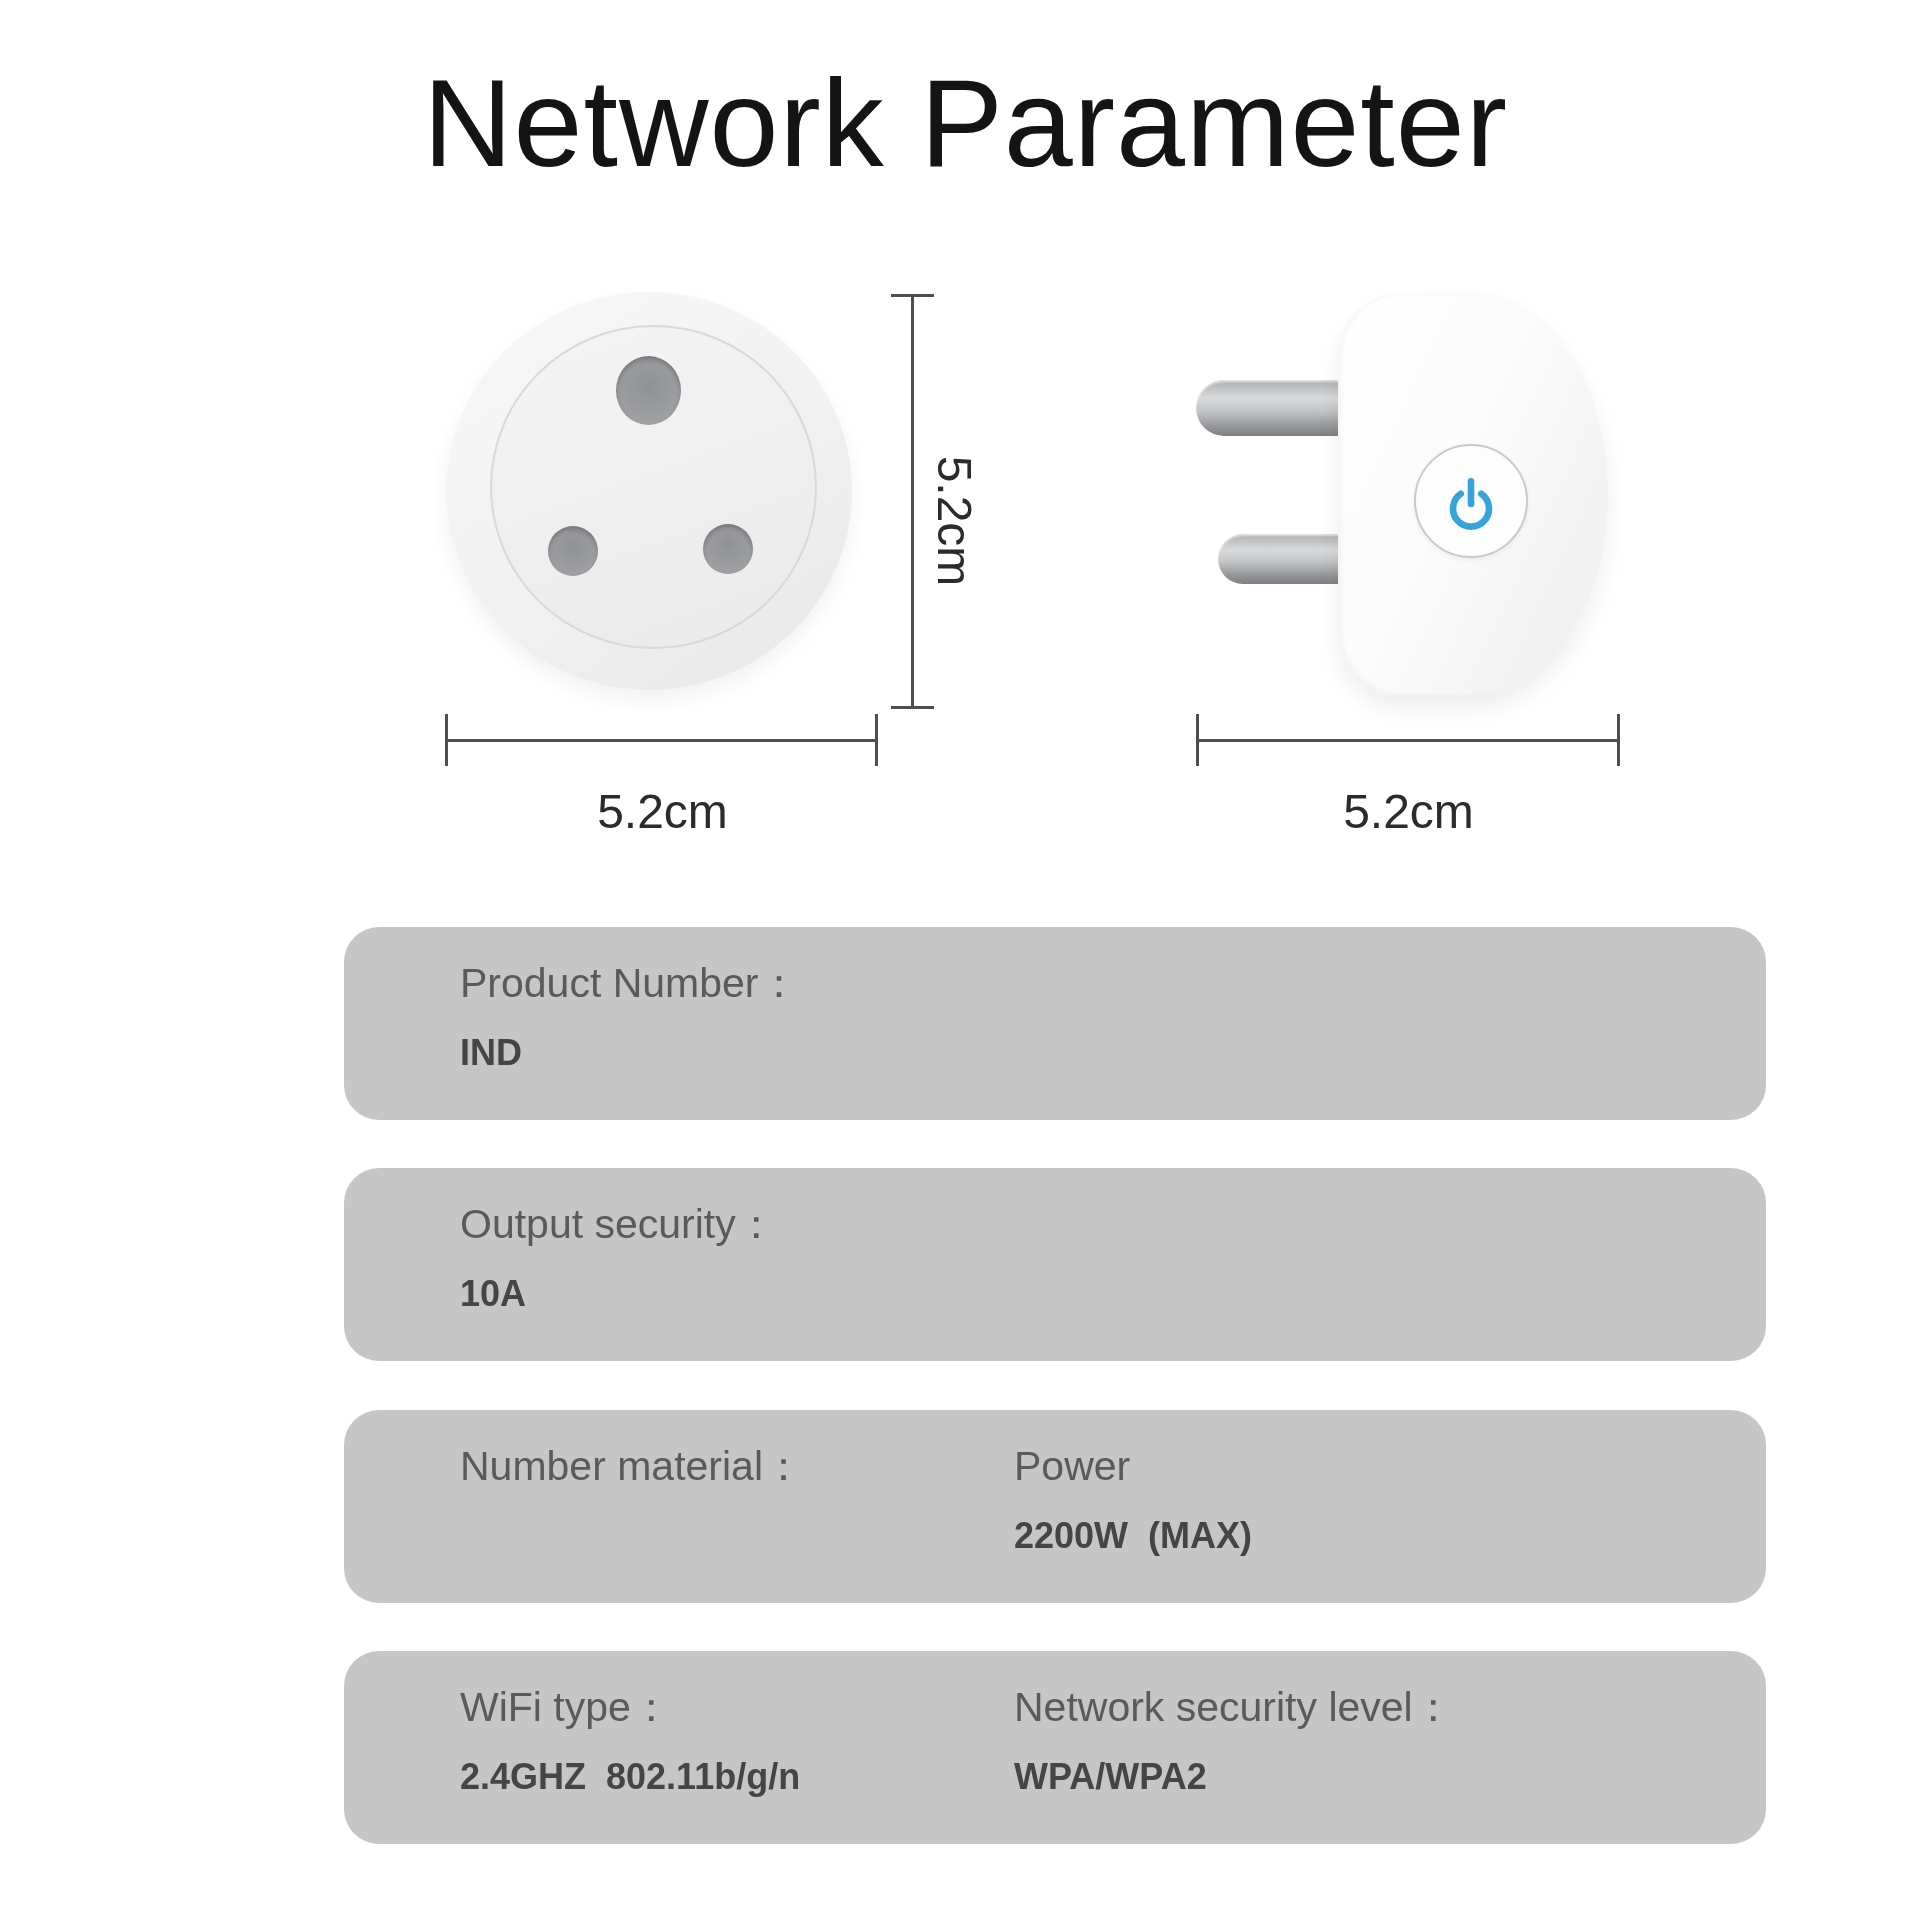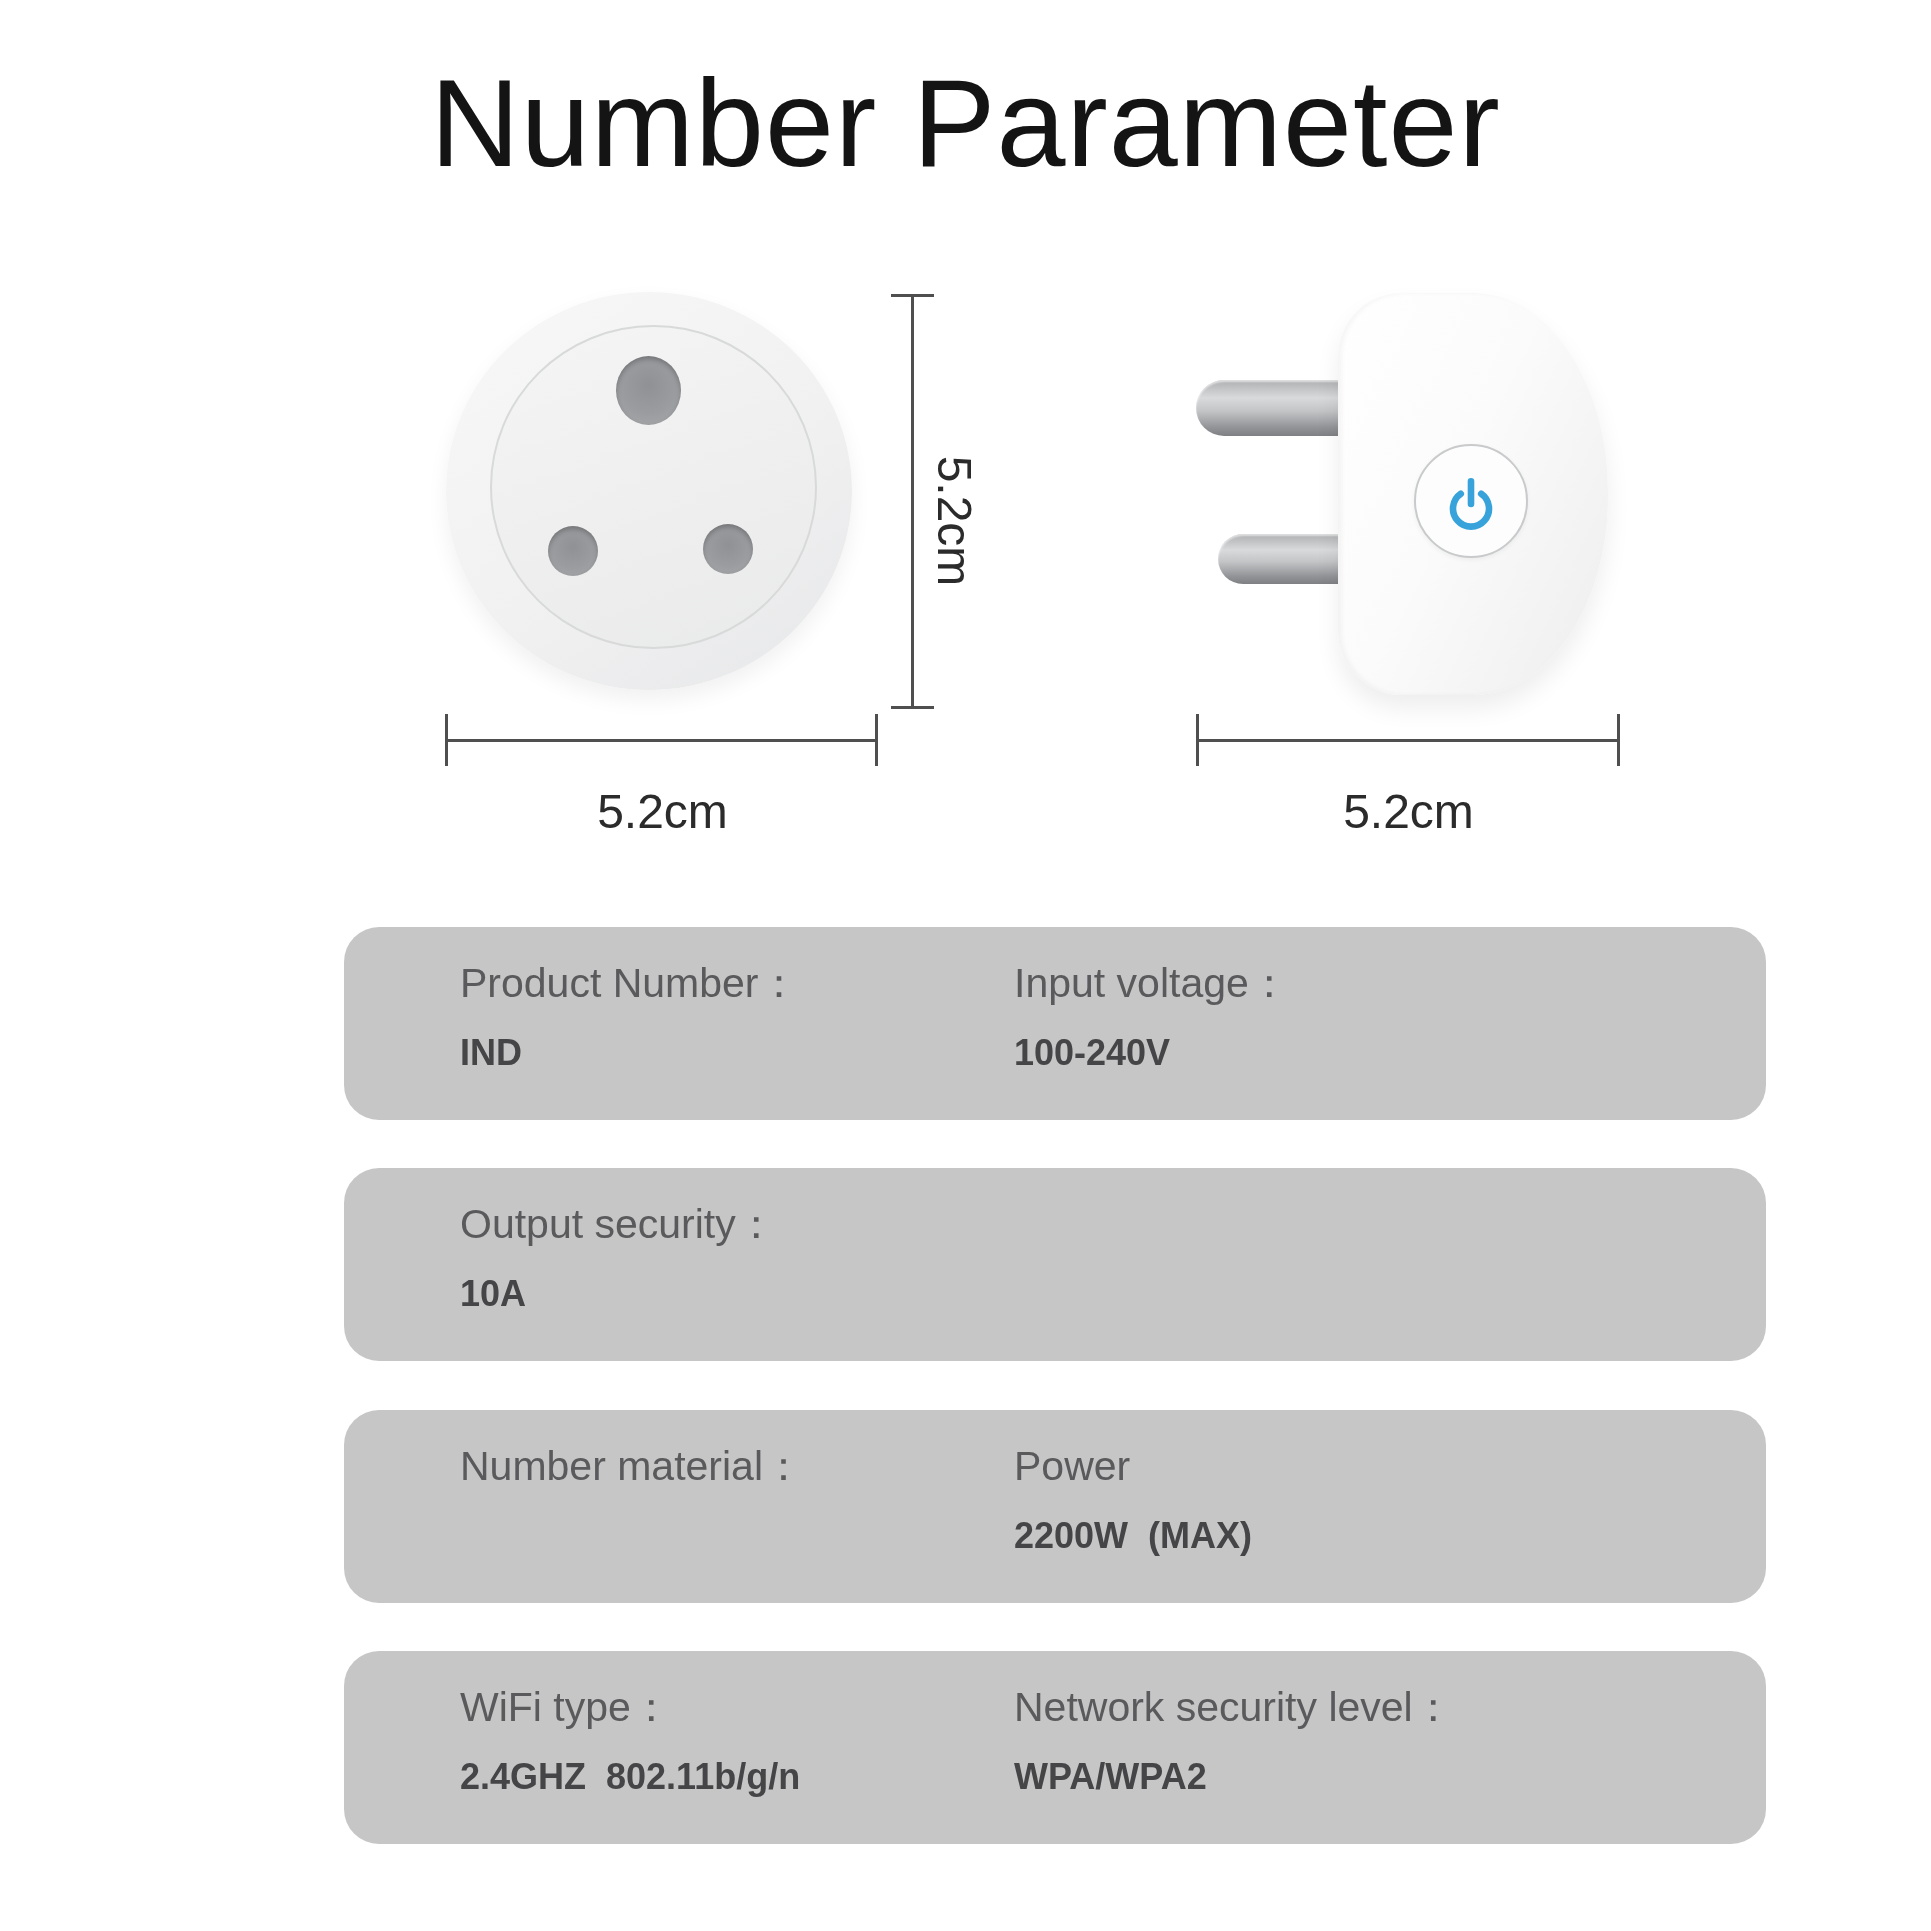--- a/index.html
+++ b/index.html
@@ -98,21 +98,21 @@
   .spec-value{
     margin-top:13.5px; font-size:36px; line-height:58px; font-weight:700;
     color:#454547; white-space:pre;
   }
 </style>
 </head>
 <body>
 
 <div id="canvas">
 
-  <div class="page-title">Number Parameter</div>
+  <div class="page-title">Network Parameter</div>
 
   <div>
     <div class="front-face"></div>
     <div class="front-inner-ring"></div>
     <div class="pin-hole top"></div>
     <div class="pin-hole bleft"></div>
     <div class="pin-hole bright"></div>
   </div>
 
   <div>
@@ -144,24 +144,20 @@
     <div class="dim htick-r1"></div>
     <div class="dim htick-r2"></div>
     <div class="dim-label h-right">5.2cm</div>
   </div>
 
   <div class="spec-box b1">
     <div class="spec-cell left">
       <div class="spec-label">Product Number：</div>
       <div class="spec-value">IND</div>
     </div>
-    <div class="spec-cell right">
-      <div class="spec-label">Input voltage：</div>
-      <div class="spec-value">100-240V</div>
-    </div>
   </div>
 
   <div class="spec-box b2">
     <div class="spec-cell left">
       <div class="spec-label">Output security：</div>
       <div class="spec-value">10A</div>
     </div>
   </div>
 
   <div class="spec-box b3">

